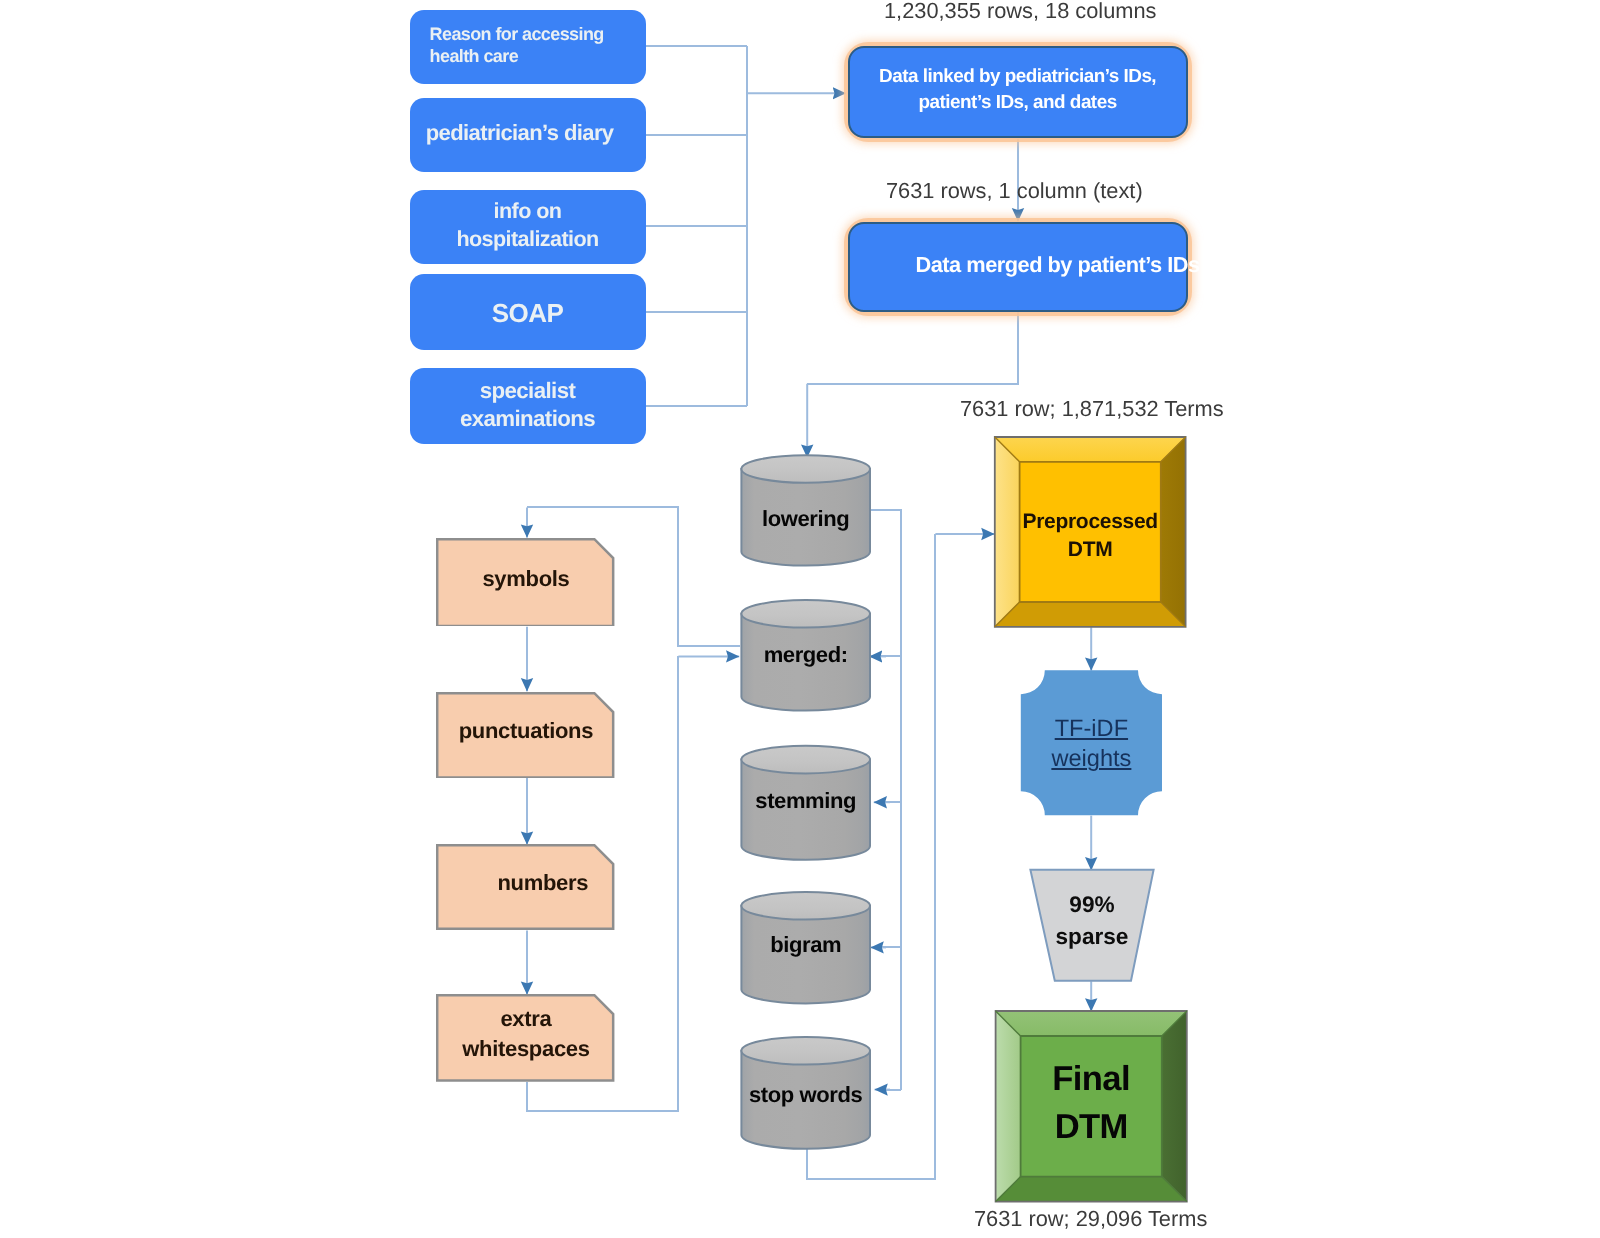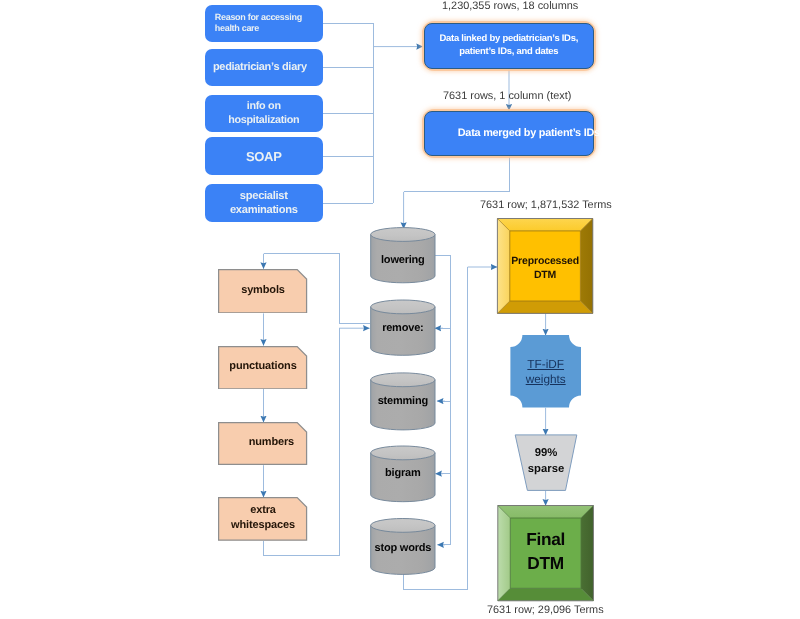--- a/index.html
+++ b/index.html
@@ -190,21 +190,21 @@
           <path d="M370.7,525.4 L370.7,567.5 A32.15,6.9 0 0 0 435,567.5 L435,525.4 Z" fill="url(#cylBody)" stroke="#77899B" stroke-width="1"></path>
           <ellipse cx="402.84999999999997" cy="525.4" rx="32.15" ry="6.9" fill="url(#cylTop)" stroke="#77899B" stroke-width="1"></ellipse>
         </g>
       </g>
   </svg>
   <div id="cyl-labels">
       <div class="cylwrap" style="left: 370.2px; top: 231.9px; width: 65.3px; height: 55.7px;">
         <span class="t">lowering</span>
       </div>
       <div class="cylwrap" style="left: 370.2px; top: 300.6px; width: 65.3px; height: 55.8px;">
-        <span class="t">remove:</span>
+        <span class="t">merged:</span>
       </div>
       <div class="cylwrap" style="left: 370.2px; top: 371.9px; width: 65.3px; height: 57.5px;">
         <span class="t">stemming</span>
       </div>
       <div class="cylwrap" style="left: 370.2px; top: 444.5px; width: 65.3px; height: 56.2px;">
         <span class="t">bigram</span>
       </div>
       <div class="cylwrap" style="left: 370.2px; top: 519.4px; width: 65.3px; height: 56.4px;">
         <span class="t">stop words</span>
       </div>

